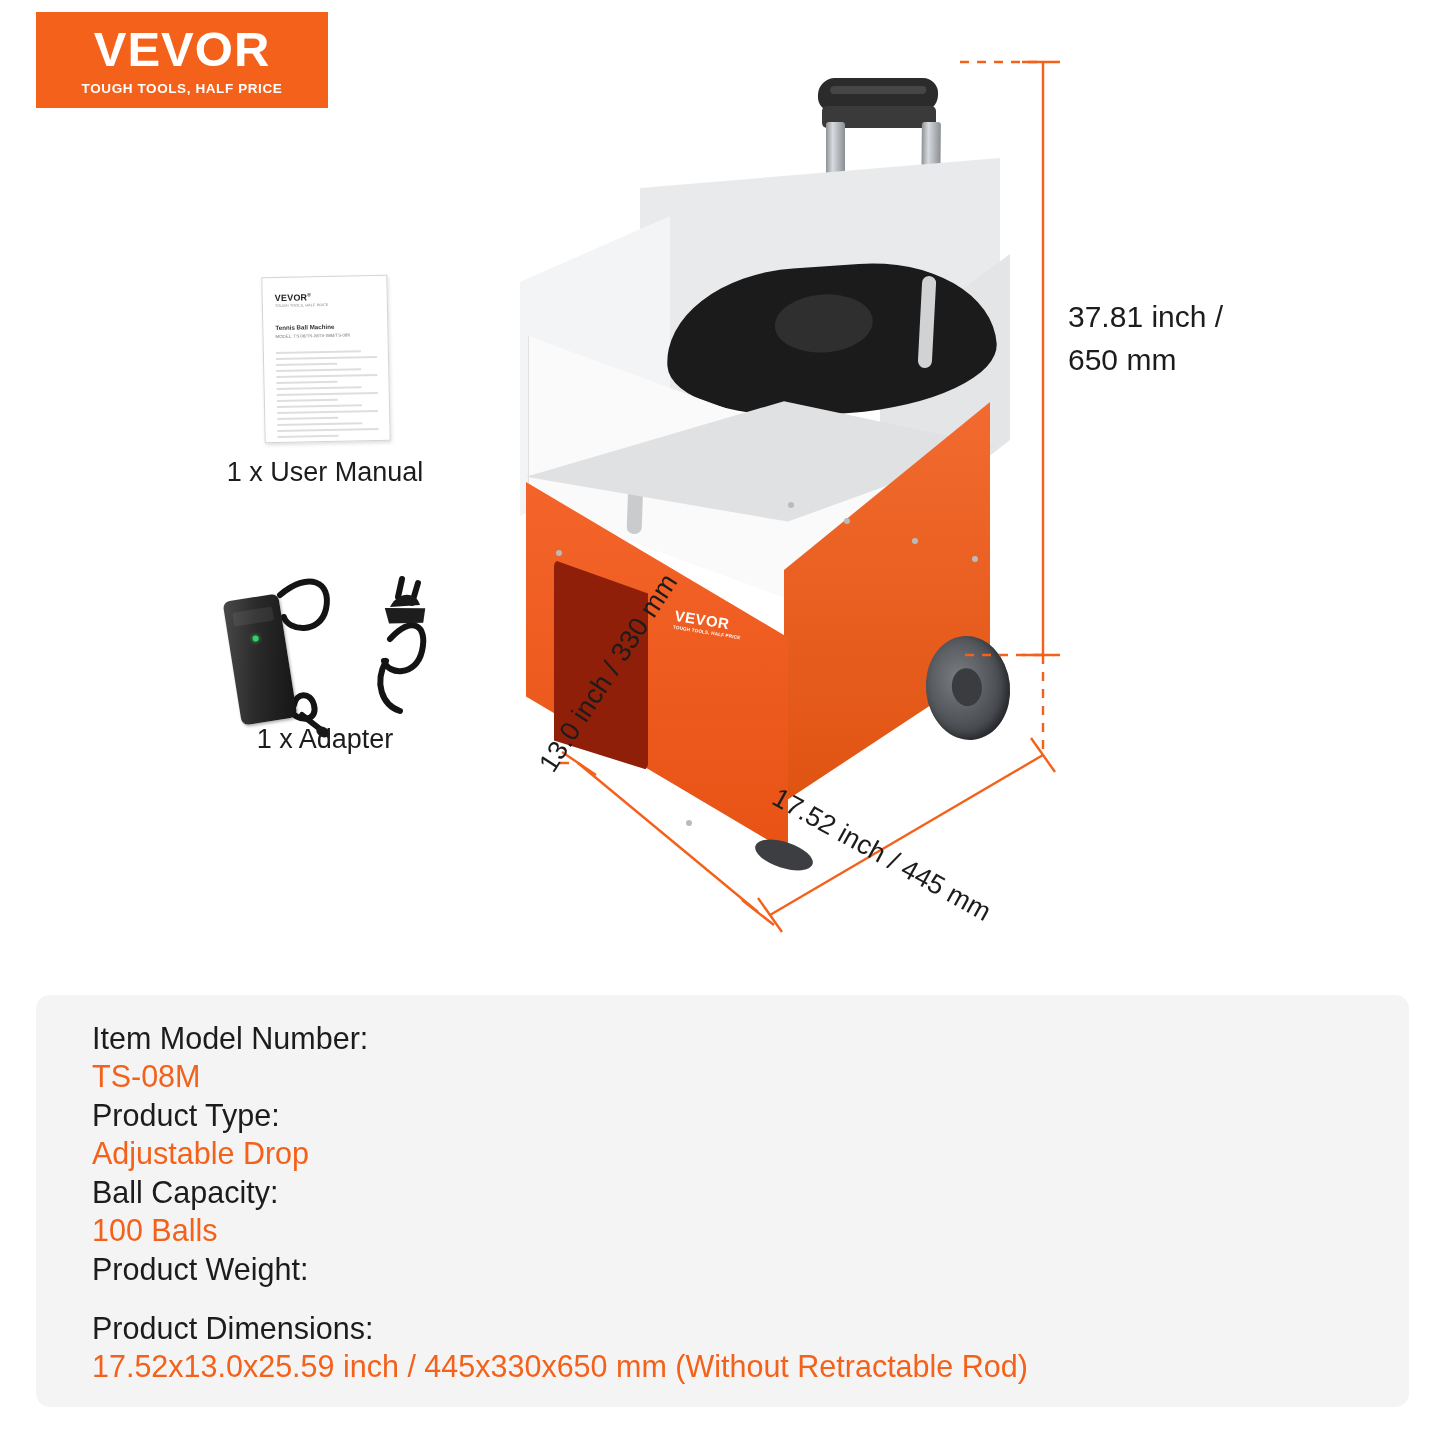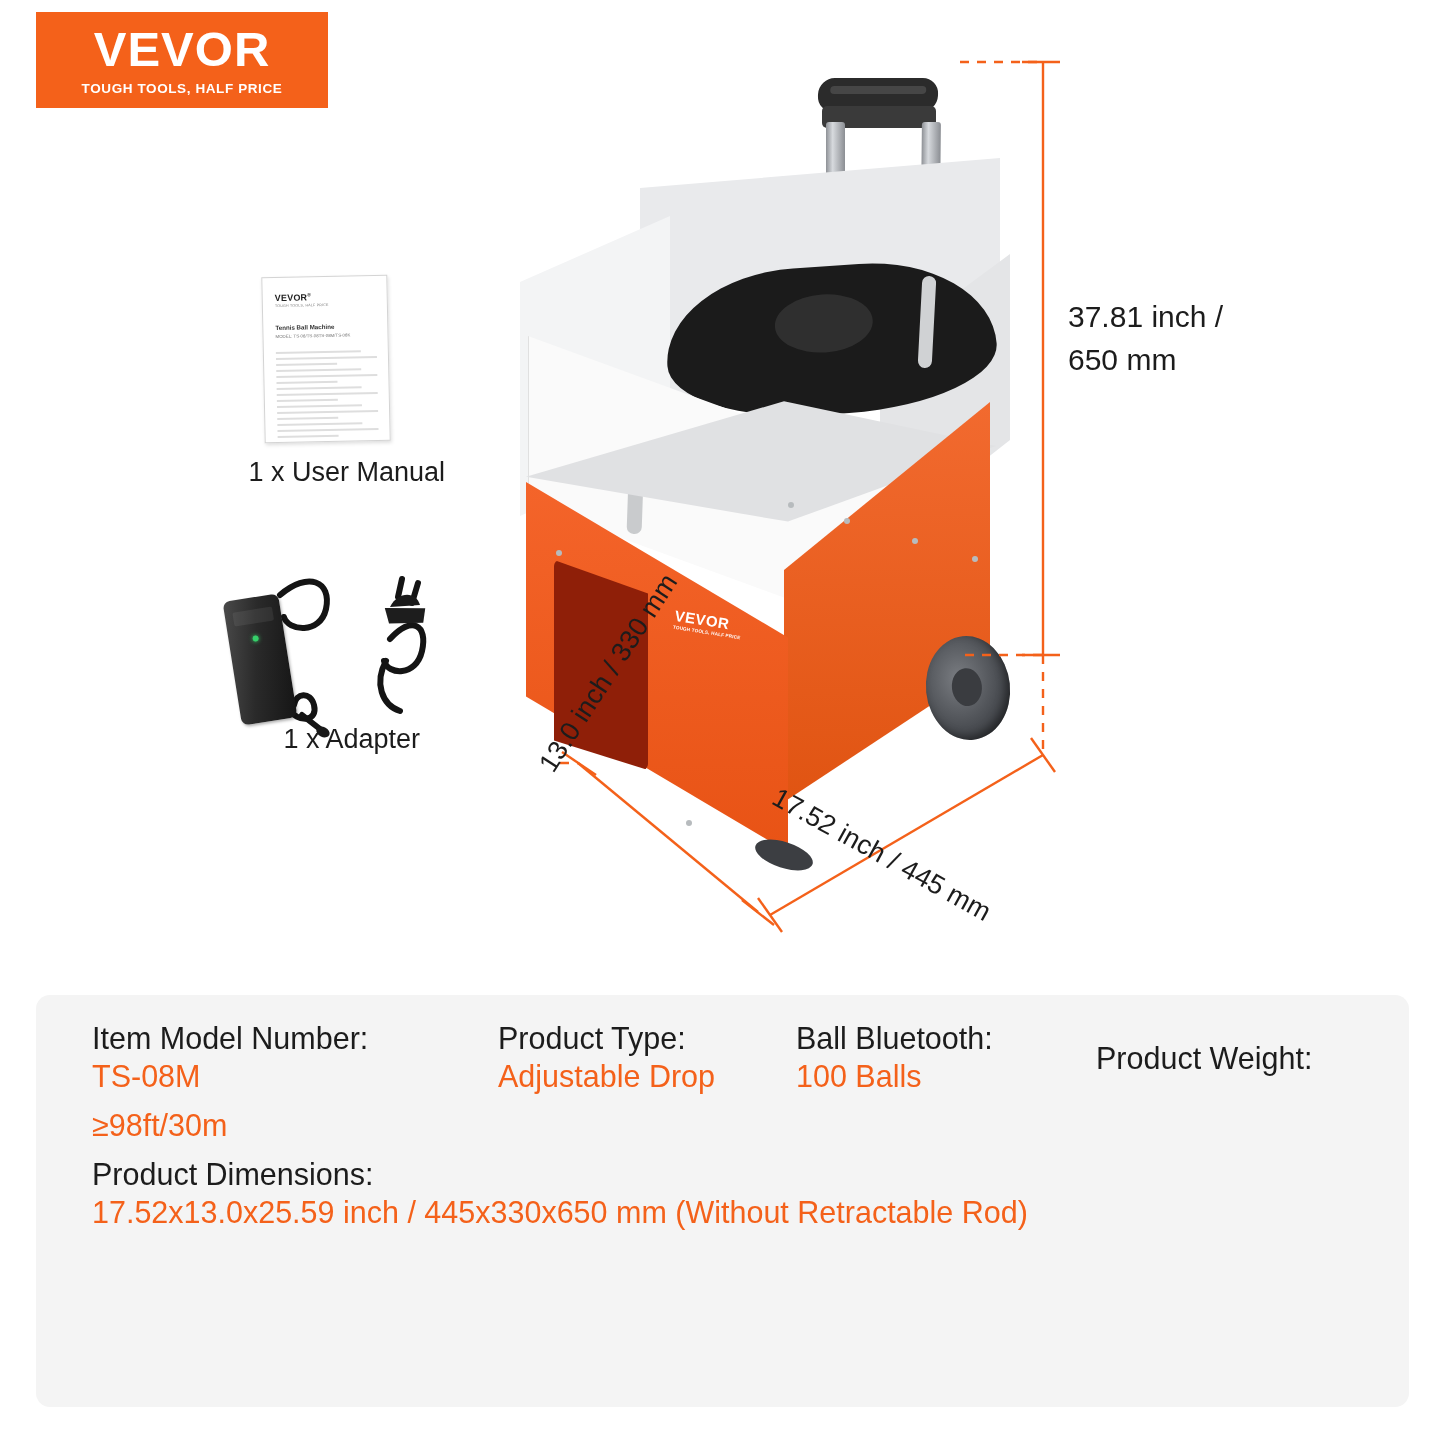--- a/index.html
+++ b/index.html
@@ -91,21 +91,21 @@
     background: #dedede;
     margin-bottom: 4px;
   }
   .manual-lines i.short { width: 60%; }
   .manual-lines i.med { width: 84%; }
 
   .caption {
     position: absolute;
     font-size: 27px;
     color: #1c1c1c;
-    text-align: right;
+    text-align: center;
     white-space: nowrap;
   }
   .cap-manual { left: 205px; top: 457px; width: 240px; }
   .cap-adapter { left: 230px; top: 724px; width: 190px; }
 
   
   .adapter-wrap {
     position: absolute;
     left: 222px;
     top: 565px;
@@ -381,23 +381,24 @@
     top: 995px;
     width: 1373px;
     height: 412px;
     background: #f4f4f4;
     border-radius: 14px;
     padding: 24px 0 0 0;
     box-sizing: border-box;
   }
   .spec-row {
     display: flex;
-    align-items: center;
+    align-items: flex-start;
     padding: 0 0 0 56px;
     margin-bottom: 10px;
+    flex-direction: column;
   }
   .spec-cell { margin-right: 0; }
   .spec-label {
     font-size: 30.5px;
     color: #1c1c1c;
     line-height: 1.25;
     white-space: nowrap;
   }
   .spec-value {
     font-size: 30.5px;
@@ -542,31 +543,30 @@
   <div class="spec-row">
     <div class="spec-cell c1">
       <div class="spec-label">Item Model Number:</div>
       <div class="spec-value">TS-08M</div>
     </div>
     <div class="spec-cell c2">
       <div class="spec-label">Product Type:</div>
       <div class="spec-value">Adjustable Drop</div>
     </div>
     <div class="spec-cell c3">
-      <div class="spec-label">Ball Bluetooth:</div>
+      <div class="spec-label">Ball Capacity:</div>
       <div class="spec-value">100 Balls</div>
     </div>
     <div class="spec-cell c4">
       <div class="spec-label">Product Weight:</div>
     </div>
   </div>
 
   <div class="spec-row">
     <div class="spec-cell">
-      <div class="spec-value">≥98ft/30m</div>
     </div>
   </div>
 
 
   <div class="spec-row">
     <div class="spec-cell">
       <div class="spec-label">Product Dimensions:</div>
       <div class="spec-value">17.52x13.0x25.59 inch / 445x330x650 mm (Without Retractable Rod)</div>
     </div>
   </div>

